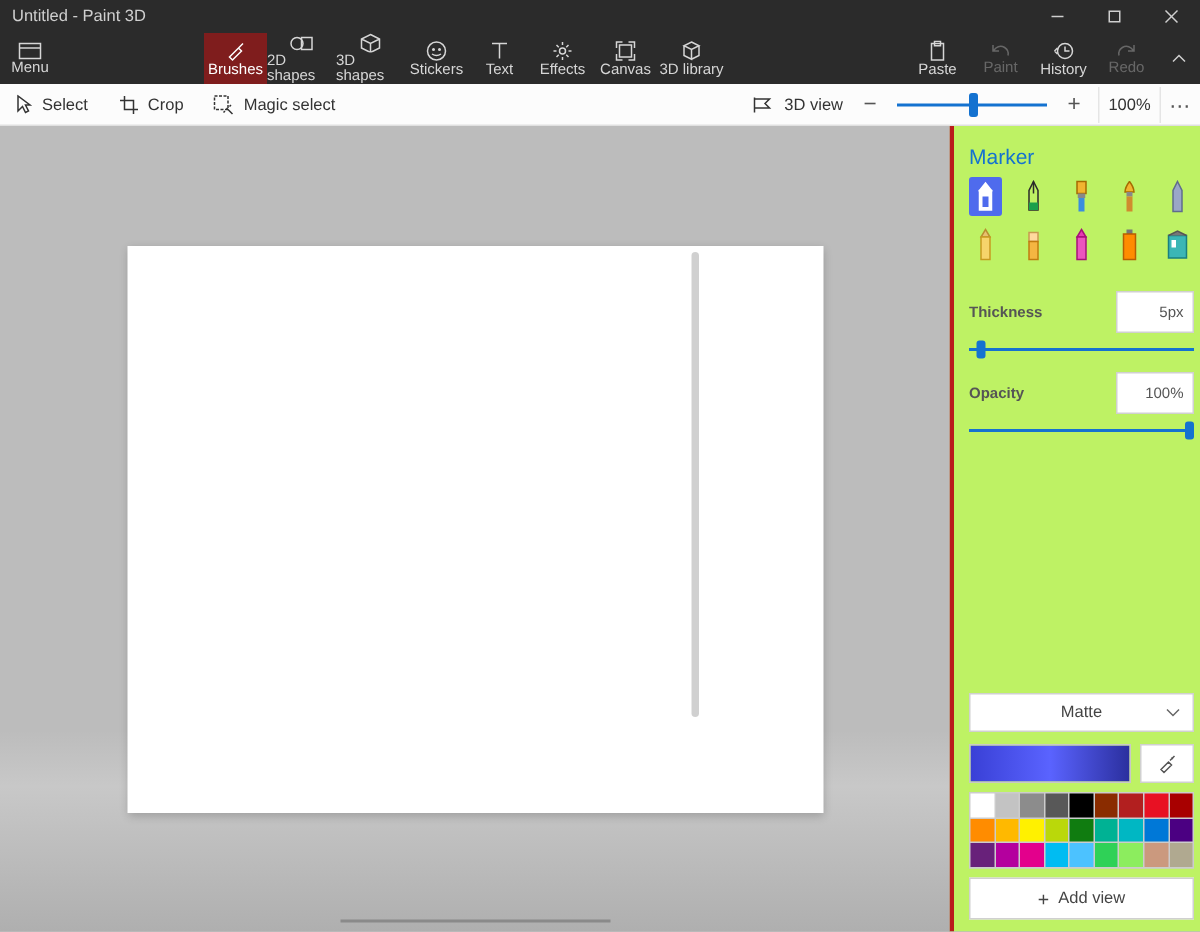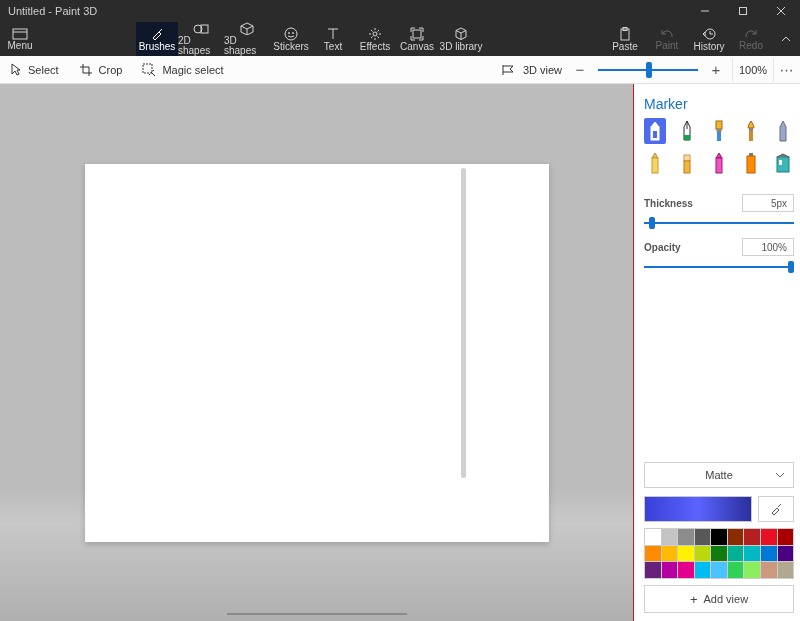--- a/index.html
+++ b/index.html
@@ -4,51 +4,51 @@
 <style>
   * { box-sizing: border-box; margin: 0; padding: 0; font-family: "Segoe UI", Arial, sans-serif; }
   html, body { width: 800px; height: 621px; overflow: hidden; background:#bcbcbc; }
   .titlebar { height:22px; background:#2b2b2b; color:#cfcfcf; display:flex; align-items:center; font-size:11px; padding-left:8px; user-select:none; }
   .titlebar .spacer { flex:1; }
   .titlebar .winbtn { width:38px; height:22px; display:flex; align-items:center; justify-content:center; color:#cfcfcf; }
   .titlebar .winbtn svg { stroke:#cfcfcf; fill:none; }
   .ribbon { height:34px; background:#2b2b2b; display:flex; align-items:stretch; color:#d6d6d6; font-size:10px; }
   .ribbon .item { width:42px; display:flex; flex-direction:column; align-items:center; justify-content:center; gap:1px; cursor:pointer; }
   .ribbon .item.menu { width:40px; }
-  .ribbon .item.sel { background:#0f172a; color:#fff;text-align:right; }
+  .ribbon .item.sel { background:#7f1d1d; color:#fff;text-align:right; }
   .ribbon .item .lbl { font-size:10px; line-height:1; }
   .ribbon svg { stroke:#d6d6d6; fill:none; }
   .ribbon .item.sel svg { stroke:#fff; }
   .ribbon .disabled { opacity:0.35; }
   .ribbon .item.wide { width:46px; }
   .ribbon .spacer { flex:1; }
   .ribbon .chev { width:28px; display:flex; align-items:center; justify-content:center;}
   .toolbar { height:28px; background:#fcfcfc; border-bottom:1px solid #e0e0e0; display:flex; align-items:center; font-size:11px; color:#333; }
   .toolbar .tbtn { display:flex; align-items:center; gap:6px; padding:0 10px; height:100%; cursor:pointer; }
   .toolbar .tbtn svg { stroke:#333; fill:none; }
   .toolbar .sep { flex:1; }
   .toolbar .zoom { display:flex; align-items:center; gap:10px; padding-right:8px; }
   .toolbar .slider-track { width:100px; height:2px; background:#1472d0; position:relative; }
   .toolbar .slider-thumb { position:absolute; width:6px; height:16px; background:#1472d0; border-radius:2px; top:-7px; left:48px; }
   .toolbar .pct { width:42px; text-align:center; border-left:1px solid #e5e5e5; border-right:1px solid #e5e5e5; padding:6px 0; font-size:11px;}
   .toolbar .more { width:26px; text-align:center; color:#555; font-size:14px; letter-spacing:1px;}
   .main { display:flex; height:537px; }
   .canvas-area { flex:1; position:relative; background:linear-gradient(#bcbcbc 0%, #bcbcbc 75%, #c8c8c8 82%, #afafaf 100%); display:flex; align-items:flex-start; justify-content:center; }
   .canvas { margin-top:80px; width:464px; height:378px; background:#fff; box-shadow:0 2px 6px rgba(0,0,0,.2); }
   .footer-scrub { position:absolute; bottom:6px; left:50%; transform:translateX(-50%); width:180px; height:2px; background:#8a8a8a; }
-  .panelwrap { width:167px; background:#ffffff; border-left:1px solid #b91c1c; display:flex; }
+  .panelwrap { width:167px; background:#bef264; border-left:3px solid #b91c1c; display:flex; }
   .panel { flex:1; padding:8px 10px 8px 10px; display:flex; flex-direction:column; font-size:11px; color:#444; }
   .panel h3 { font-weight:400; font-size:14px; color:#1472d0; padding:4px 0 6px 0;}
   .tools { display:grid; grid-template-columns:repeat(5, 1fr); gap:6px 10px; justify-items:center; margin-bottom:10px;}
   .tool { width:22px; height:26px; display:flex; align-items:center; justify-content:center; cursor:pointer; border-radius:2px;}
   .tool.sel { background:#4f6bed; }
   .prop { margin-top:8px;}
   .prop .row { display:flex; align-items:center; margin-bottom:4px;}
   .prop .row .plabel { flex:1; font-size:10px; color:#555;font-weight:bold;}
-  .prop .row .pval { width:52px; height:18px; border:1px solid #d0d0d0; background:#fff; font-size:10px; display:flex; align-items:center; justify-content:flex-end; padding-right:6px; color:#555;}
+  .prop .row .pval { width:52px; height:28px; border:1px solid #d0d0d0; background:#fff; font-size:10px; display:flex; align-items:center; justify-content:flex-end; padding-right:6px; color:#555;}
   .pslider { position:relative; height:14px; margin-top:2px;}
   .pslider .track { position:absolute; top:6px; left:0; right:0; height:2px; background:#1472d0;}
   .pslider .thumb { position:absolute; top:1px; width:6px; height:12px; background:#1472d0; border-radius:2px;}
   .panel .grow { flex:1; }
   .matte { height:26px; border:1px solid #d0d0d0; background:#fff; display:flex; align-items:center; justify-content:center; font-size:11px; color:#444; position:relative; cursor:pointer; margin-bottom:8px;}
   .matte .chv { position:absolute; right:8px; }
   .colorrow { display:flex; gap:6px; margin-bottom:6px;}
   .curcolor { flex:1; height:26px; background:linear-gradient(90deg,#3940d6,#5a63ff,#2b2f9e); border:1px solid #c8c8c8;}
   .eyedrop { width:36px; height:26px; border:1px solid #d0d0d0; background:#fff; display:flex; align-items:center; justify-content:center; cursor:pointer;}
   .palette { display:grid; grid-template-columns:repeat(9,1fr); gap:1px; border:1px solid #ccc; background:#ccc;}

